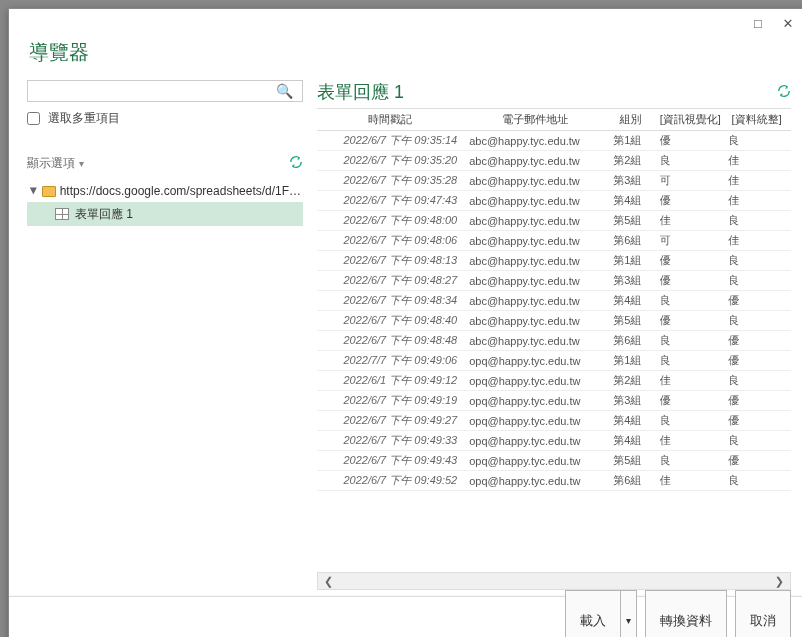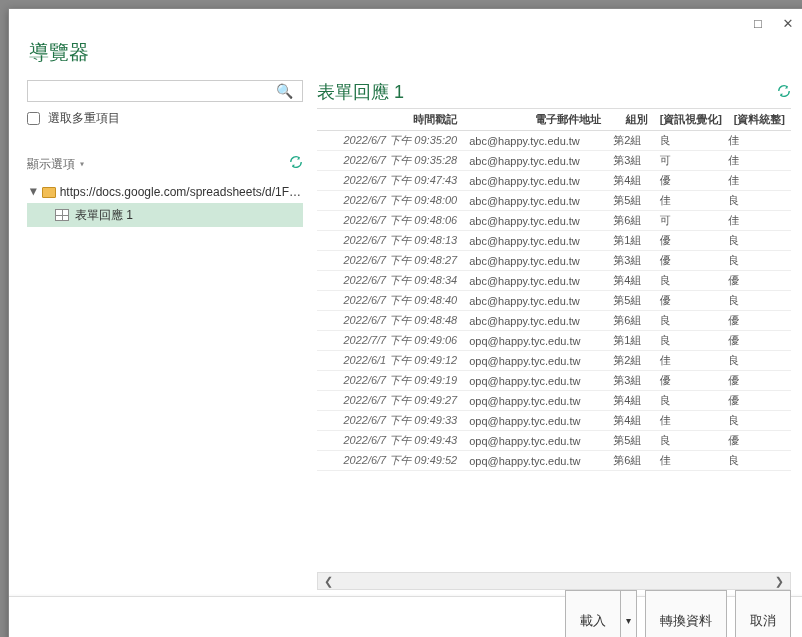--- a/index.html
+++ b/index.html
@@ -77,21 +77,20 @@
     margin-bottom: 28px;
     color: #444;
   }
   .chk-row input { margin: 0 4px 0 0; }
   .opts-row {
     display: flex;
     align-items: center;
     justify-content: space-between;
     color: #666;
     margin-bottom: 8px;
-    font-family: Liberation Mono, monospace;
   }
   .opts-row .drop { cursor: pointer; display: flex; align-items: center; gap:4px; }
   .opts-row .chev { font-size: 10px; color:#888; }
   .opts-row .refresh { color:#0a6; font-size:13px; cursor:pointer; }
   .tree {
     font-size: 12px;
     color: #333;
     flex:1;
     overflow:hidden;
   }
@@ -156,22 +155,22 @@
     display:flex;
     flex-direction:column;
   }
   table {
     border-collapse: collapse;
     width: 100%;
     font-size: 11px;
     table-layout: fixed;
   }
   thead th {
-    text-align:right;
-    font-weight: bold;
+    text-align:center;
+    font-weight: normal;
     background:#fff;
     border-bottom:1px solid #ddd;
     padding: 3px 6px;
     color:#444;
     white-space:nowrap;
   }
   tbody td {
     padding: 2px 6px;
     border-bottom:1px solid #eee;
     color:#555;
@@ -297,20 +296,27 @@
             <tr>
               <th>時間戳記</th>
               <th>電子郵件地址</th>
               <th>組別</th>
               <th>[資訊視覺化]</th>
               <th>[資料統整]</th>
             </tr>
           </thead>
           <tbody id="tbody">
               <tr>
+                <td class="time">2022/6/7 下午 09:35:14</td>
+                <td>abc@happy.tyc.edu.tw</td>
+                <td>第1組</td>
+                <td>優</td>
+                <td>良</td>
+              </tr>
+              <tr>
                 <td class="time">2022/6/7 下午 09:35:20</td>
                 <td>abc@happy.tyc.edu.tw</td>
                 <td>第2組</td>
                 <td>良</td>
                 <td>佳</td>
               </tr>
               <tr>
                 <td class="time">2022/6/7 下午 09:35:28</td>
                 <td>abc@happy.tyc.edu.tw</td>
                 <td>第3組</td>

